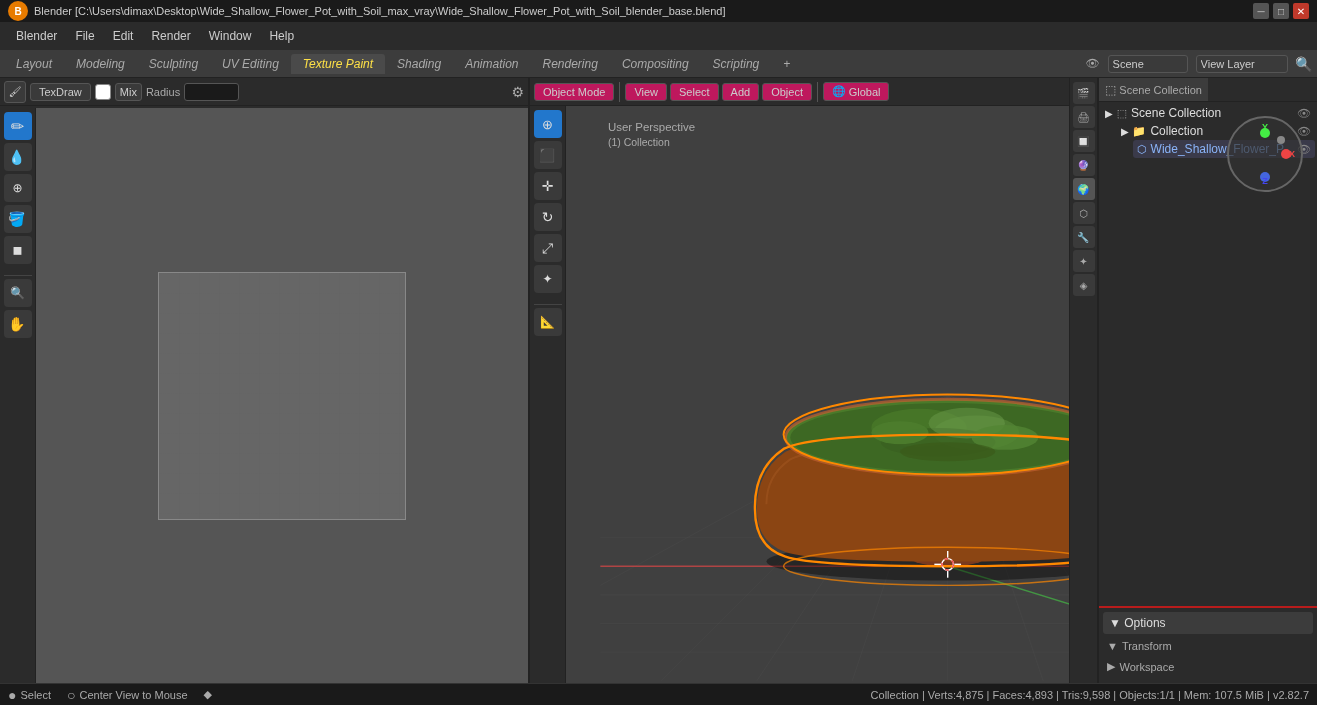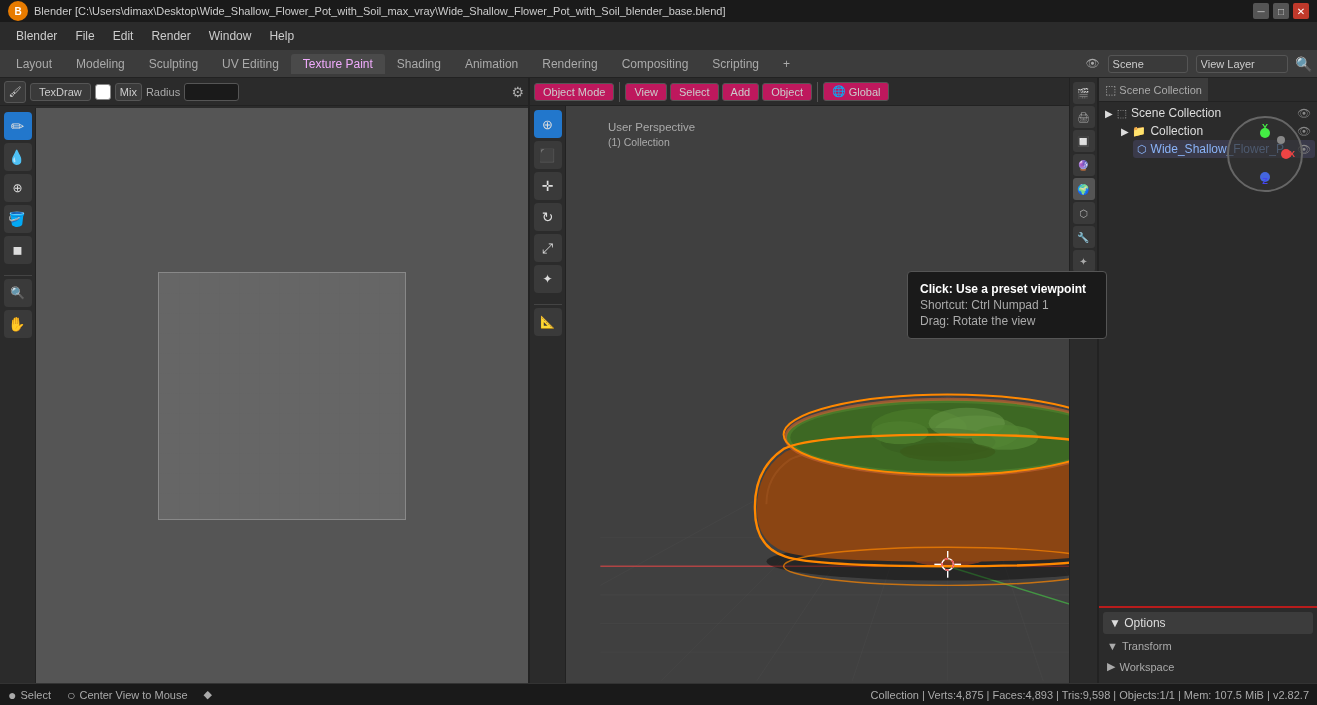--- a/index.html
+++ b/index.html
@@ -71,24 +71,25 @@
       align-items: center;
       border-bottom: 1px solid #222;
       padding: 0 4px;
     }
     .ws-tab {
       padding: 3px 12px;
       cursor: pointer;
       font-size: 12px;
       color: #aaa;
       border-radius: 3px 3px 0 0;
+      font-style: italic;
     }
     .ws-tab.active {
       background: #4a4a4a;
-      color: #f0abfc;
+      color: #fde047;
     }
     #ws-right {
       margin-left: auto;
       display: flex;
       align-items: center;
       gap: 8px;
     }
 
     
     #main-layout {
@@ -690,25 +691,20 @@
             <div class="gizmo-dot-y"></div>
             <div class="gizmo-dot-x"></div>
             <div class="gizmo-dot-z"></div>
             <div class="gizmo-dot-gray" style="top:18px;right:16px;"></div>
             <span class="gizmo-axis gizmo-x">X</span>
             <span class="gizmo-axis gizmo-y">Y</span>
             <span class="gizmo-axis gizmo-z">Z</span>
           </div>
         </div>
 
-        <div id="tooltip">
-          <p class="tt-label">Click: Use a preset viewpoint</p>
-          <p class="tt-shortcut">Shortcut: Ctrl Numpad 1</p>
-          <p class="tt-shortcut">Drag: Rotate the view</p>
-        </div>
 
       </div>
     </div>
   </div>
 
   <div id="right-icon-col">
     <div class="r-icon">🎬</div>
     <div class="r-icon">🖨</div>
     <div class="r-icon">🔲</div>
     <div class="r-icon">🔮</div>

